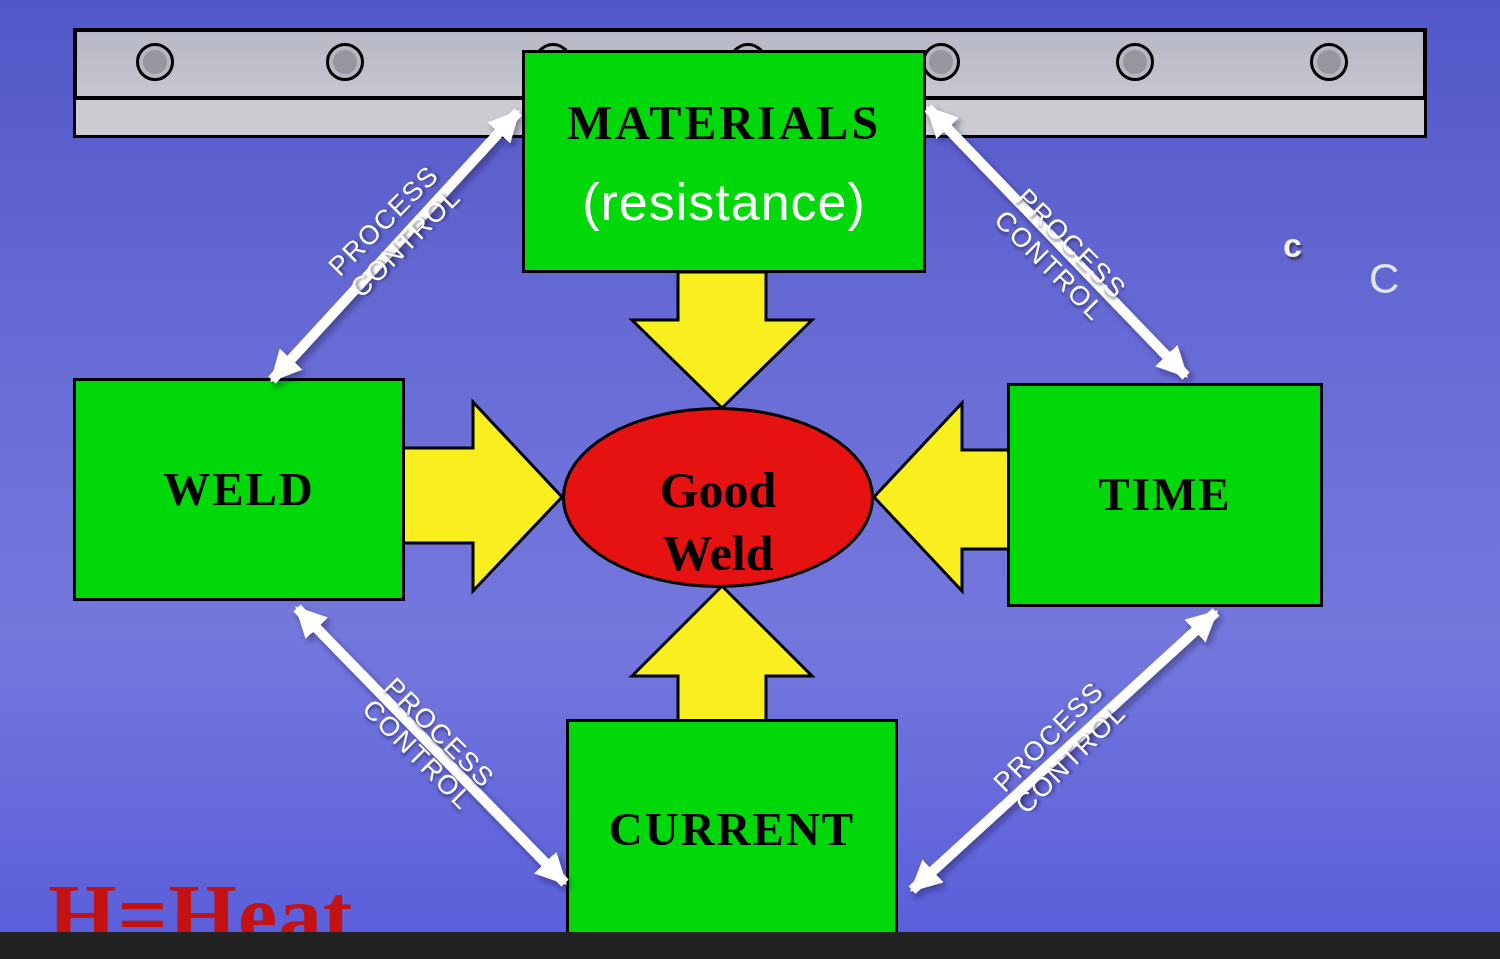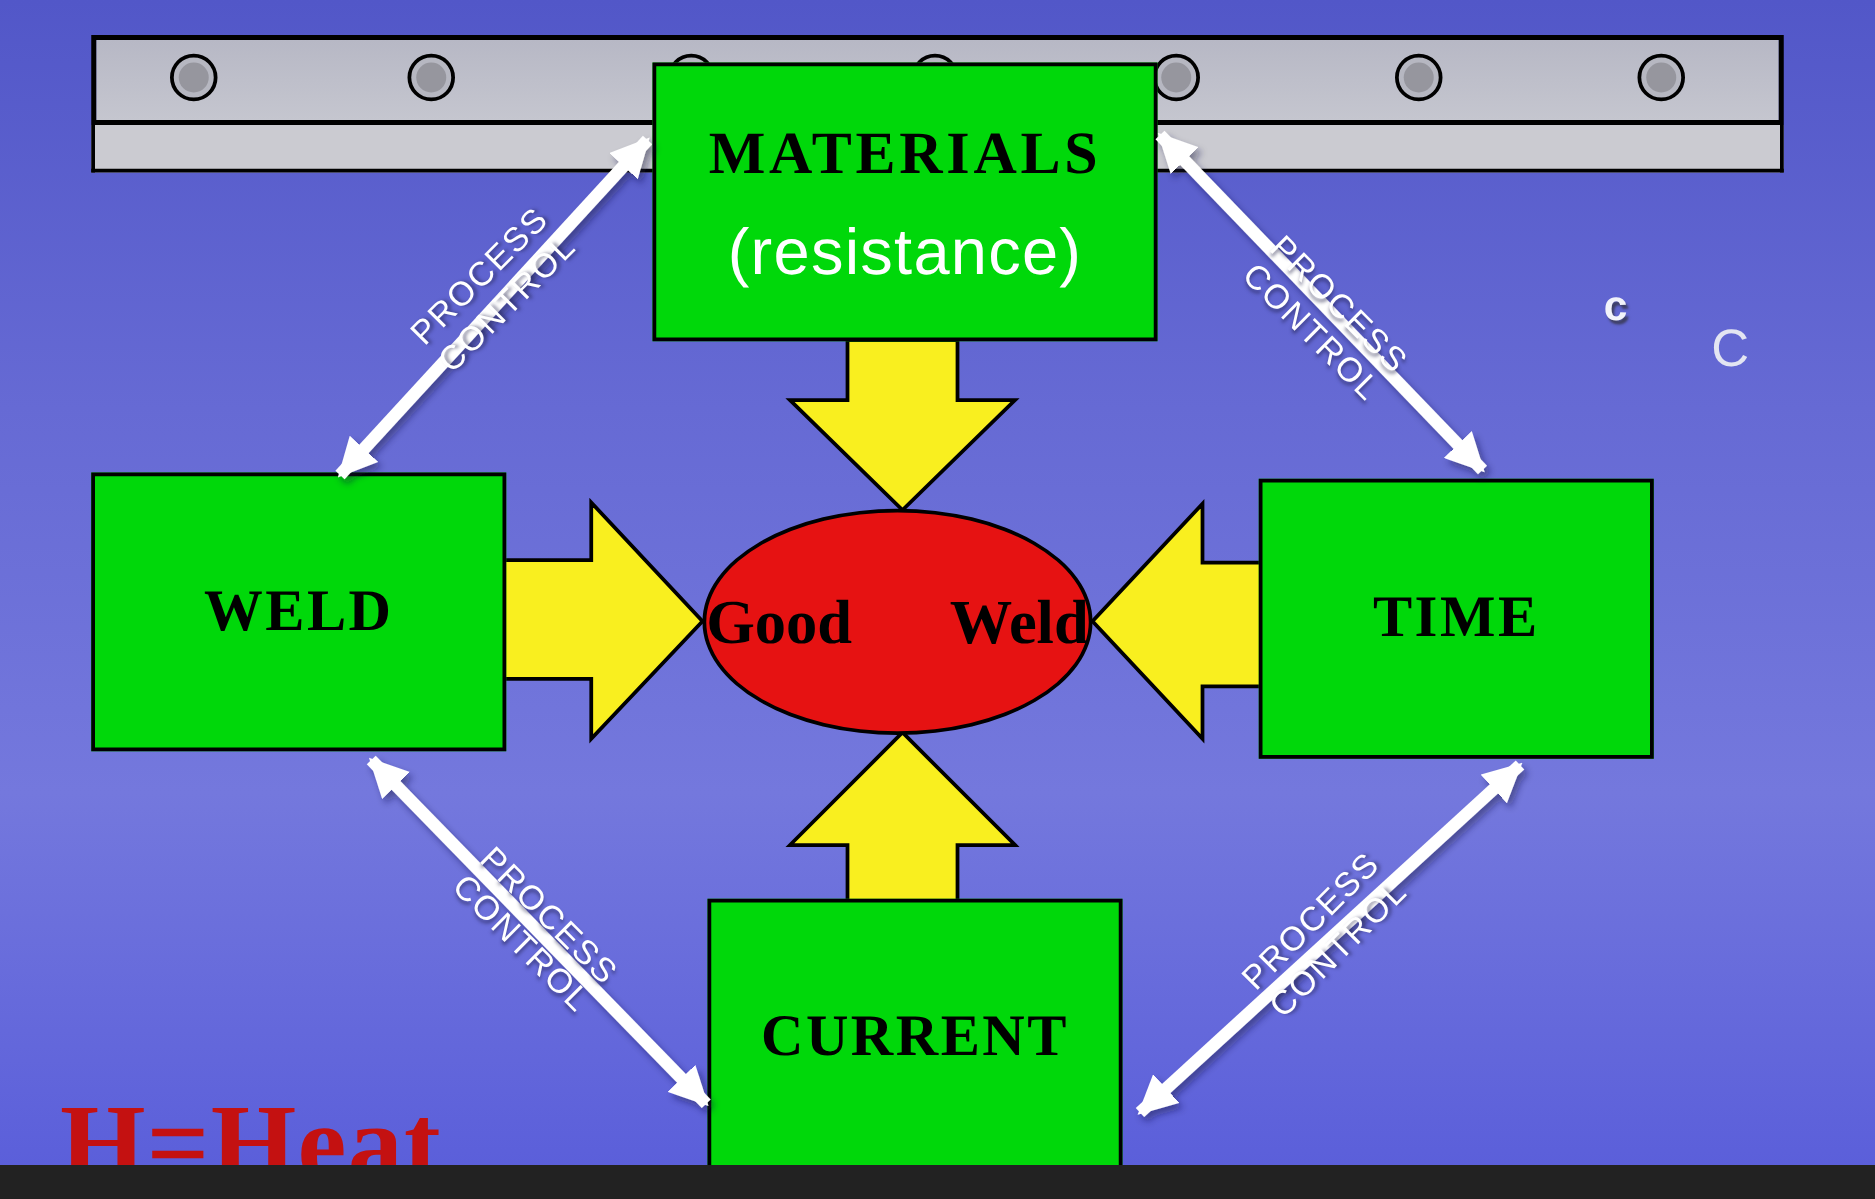--- a/index.html
+++ b/index.html
@@ -43,21 +43,21 @@
     font-family:"Liberation Sans",sans-serif;font-weight:normal;color:#fff;
     font-size:52px;letter-spacing:1px;
   }
   #weldforce-box{left:73px;top:378px;width:332px;height:223px;}
   #time-box{left:1007px;top:383px;width:316px;height:224px;}
   #current-box{left:566px;top:719px;width:332px;height:222px;}
   
   .ellipse{
     position:absolute;z-index:3;left:562px;top:407px;width:312px;height:181px;
     background:#e61212;border:3px solid #000;border-radius:50%;box-sizing:border-box;
-    display:flex;align-items:center;justify-content:space-between;
+    display:flex;flex-direction:column;align-items:center;justify-content:flex-end;
     color:#000;font-family:"Liberation Serif",serif;font-weight:bold;
     font-size:50px;line-height:1.26;text-align:center;
   }
   
   .pc-label{
     position:absolute;z-index:5;width:220px;text-align:center;color:#fff;
     font-size:27px;letter-spacing:1.5px;line-height:31px;
     text-shadow:2px 2px 3px rgba(30,30,70,.55);
   }
   #pc-tl{left:285px;top:201px;transform:rotate(-45deg);}

